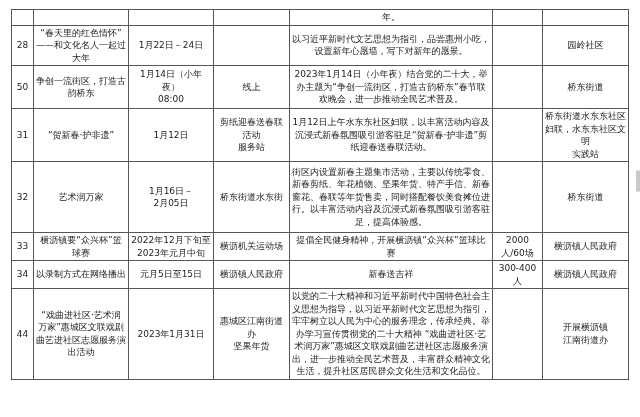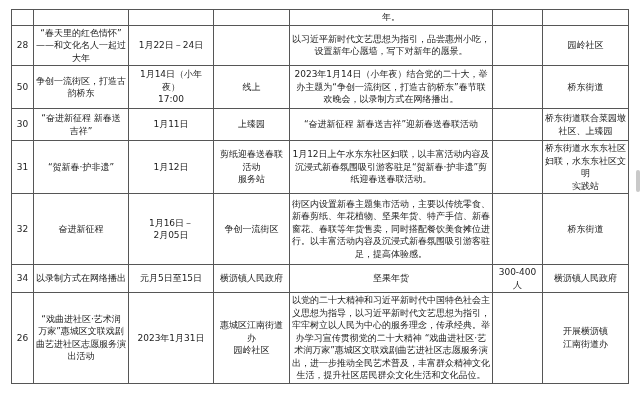--- a/index.html
+++ b/index.html
@@ -65,77 +65,77 @@
         <td></td>
         <td class="content">以习近平新时代文艺思想为指引，品尝惠州小吃，设置新年心愿墙，写下对新年的愿景。</td>
         <td></td>
         <td>园岭社区</td>
       </tr>
       <tr class="h43">
         <td>50</td>
         <td>争创一流街区，打造古
 韵桥东</td>
         <td>1月14日（小年夜）
-17:00</td>
+08:00</td>
         <td>线上</td>
-        <td class="content">2023年1月14日（小年夜）结合党的二十大，举办主题为“争创一流街区，打造古韵桥东”春节联欢晚会，以录制方式在网络播出。</td>
+        <td class="content">2023年1月14日（小年夜）结合党的二十大，举办主题为“争创一流街区，打造古韵桥东”春节联欢晚会，进一步推动全民艺术普及。</td>
         <td></td>
         <td>桥东街道</td>
-      </tr>
-      <tr class="h32">
-        <td>30</td>
-        <td>“奋进新征程  新春送
-吉祥”</td>
-        <td>1月11日</td>
-        <td>上臻园</td>
-        <td class="content">“奋进新征程  新春送吉祥”迎新春送春联活动</td>
-        <td></td>
-        <td>桥东街道联合菜园墩
-社区、上臻园</td>
       </tr>
       <tr class="h43">
         <td>31</td>
         <td>“贺新春·护非遗”</td>
         <td>1月12日</td>
         <td>剪纸迎春送春联活动
 服务站</td>
         <td class="content">1月12日上午水东东社区妇联，以丰富活动内容及沉浸式新春氛围吸引游客驻足“贺新春·护非遗”剪纸迎春送春联活动。</td>
         <td></td>
         <td>桥东街道水东东社区
 妇联，水东东社区文明
 实践站</td>
       </tr>
       <tr class="h71">
         <td>32</td>
-        <td>奋进新征程</td>
+        <td>艺术润万家</td>
         <td>1月16日－
 2月05日</td>
-        <td>争创一流街区</td>
+        <td>桥东街道水东街</td>
         <td class="content">街区内设置新春主题集市活动，主要以传统零食、新春剪纸、年花植物、坚果年货、特产手信、新春窗花、春联等年货售卖，同时搭配餐饮美食摊位进行。以丰富活动内容及沉浸式新春氛围吸引游客驻足，提高体验感。</td>
         <td></td>
         <td>桥东街道</td>
+      </tr>
+      <tr class="h28">
+        <td>33</td>
+        <td>横沥镇要“众兴杯”篮
+球赛</td>
+        <td>2022年12月下旬至
+2023年元月中旬</td>
+        <td>横沥机关运动场</td>
+        <td class="content">提倡全民健身精神，开展横沥镇“众兴杯”篮球比赛</td>
+        <td>2000人/60场</td>
+        <td>横沥镇人民政府</td>
       </tr>
       <tr class="h20">
         <td>34</td>
         <td>以录制方式在网络播出</td>
         <td>元月5日至15日</td>
         <td>横沥镇人民政府</td>
-        <td class="content">坚果年货</td>
+        <td class="content">新春送吉祥</td>
         <td>300-400人</td>
         <td>横沥镇人民政府</td>
       </tr>
       <tr class="h90">
-        <td>26</td>
+        <td>44</td>
         <td>“戏曲进社区·艺术润
 万家”惠城区文联戏剧
 曲艺进社区志愿服务演
 出活动</td>
         <td>2023年1月31日</td>
         <td>惠城区江南街道办
-园岭社区</td>
+坚果年货</td>
         <td class="content">以党的二十大精神和习近平新时代中国特色社会主义思想为指导，以习近平新时代文艺思想为指引，牢牢树立以人民为中心的服务理念，传承经典。举办学习宣传贯彻党的二十大精神 “戏曲进社区·艺术润万家”惠城区文联戏剧曲艺进社区志愿服务演出，进一步推动全民艺术普及，丰富群众精神文化生活，提升社区居民群众文化生活和文化品位。</td>
         <td></td>
         <td>开展横沥镇
 江南街道办</td>
       </tr>
     </tbody>
   </table>
 </div>
 
 <div class="scroll-thumb"></div>

